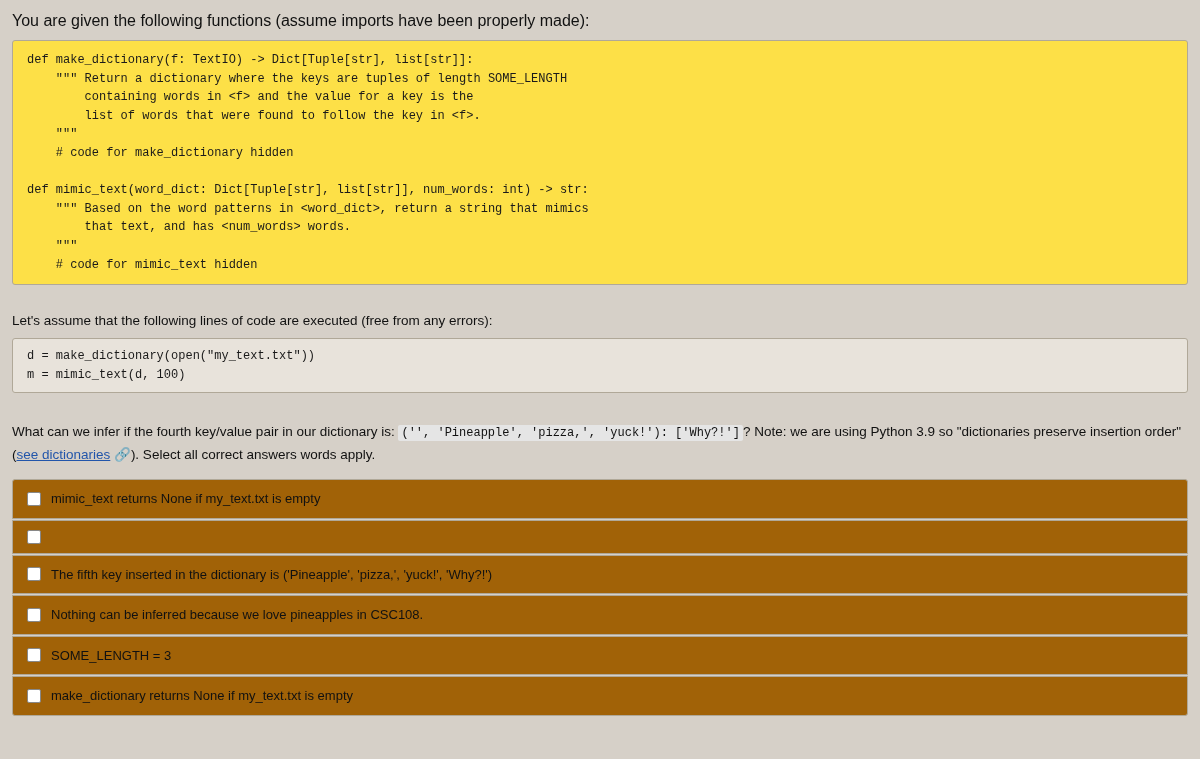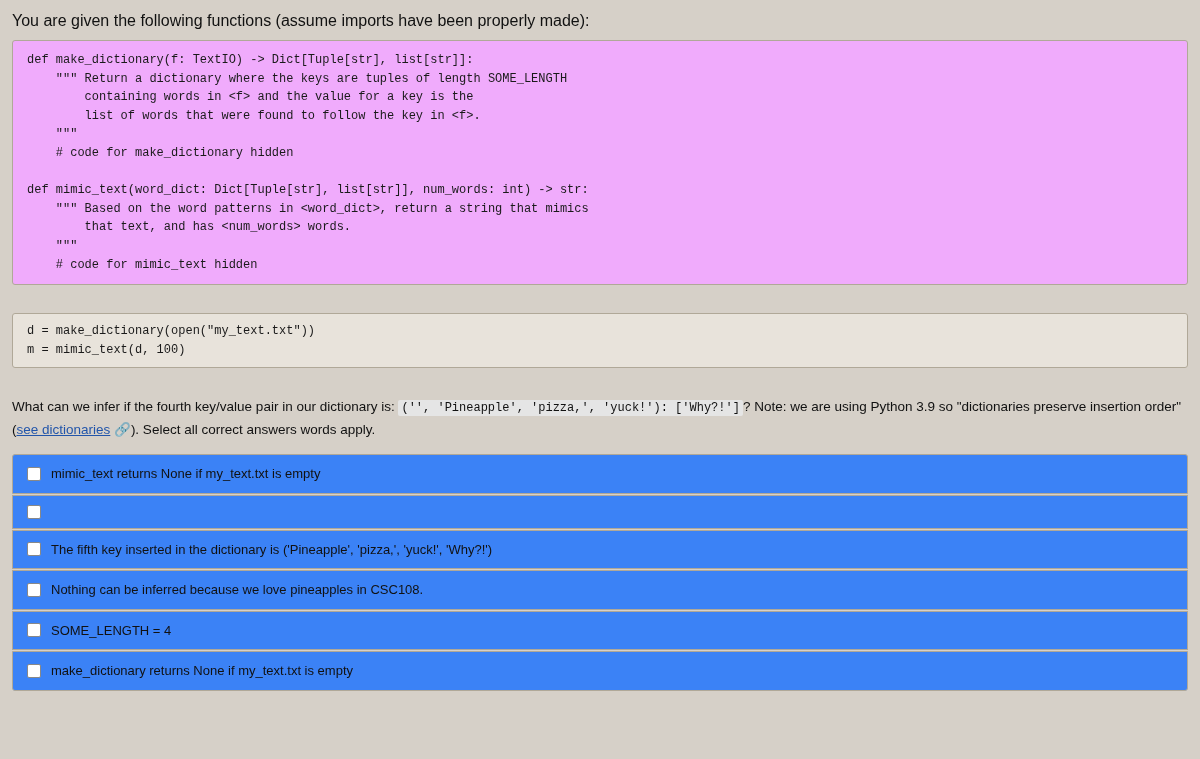--- a/index.html
+++ b/index.html
@@ -15,21 +15,21 @@
       background: #d6d0c8;
       max-width: 1176px;
       margin: 0 auto;
     }
     .intro-text {
       font-size: 16px;
       margin-bottom: 10px;
       color: #111;
     }
     .code-block {
-      background: #f0abfc;
+      background: #fde047;
       border: 1px solid #b0a898;
       border-radius: 3px;
       padding: 10px 14px;
       font-family: 'Courier New', Courier, monospace;
       font-size: 12px;
       line-height: 1.55;
       color: #1a1a1a;
       margin-bottom: 14px;
       white-space: pre;
     }
@@ -72,21 +72,21 @@
       cursor: pointer;
     }
     .answers-container {
       display: flex;
       flex-direction: column;
       gap: 0;
     }
     .answer-option {
       display: flex;
       align-items: center;
-      background: #3b82f6;
+      background: #a16207;
       border: 1px solid #b0a898;
       padding: 9px 14px;
       margin-bottom: 1px;
       font-size: 13px;
       color: #111;
       cursor: pointer;
       line-height: 1.5;
     }
     .answer-option:first-child {
       border-radius: 3px 3px 0 0;
@@ -123,20 +123,21 @@
     # code for make_dictionary hidden
 
 def mimic_text(word_dict: Dict[Tuple[str], list[str]], num_words: int) -&gt; str:
     """ Based on the word patterns in &lt;word_dict&gt;, return a string that mimics
         that text, and has &lt;num_words&gt; words.
     """
     # code for mimic_text hidden</div>
 
   <div class="section-gap"></div>
 
+  <p class="assume-text">Let's assume that the following lines of code are executed (free from any errors):</p>
 
   <div class="small-code-block">d = make_dictionary(open("my_text.txt"))
 m = mimic_text(d, 100)</div>
 
   <div class="section-gap"></div>
 
   <p class="question-text">
     <span>What can we infer if the fourth key/value pair in our dictionary is: </span><span class="code-inline">('', 'Pineapple', 'pizza,', 'yuck!'): ['Why?!']</span><span>? Note: we are using Python 3.9 so "dictionaries preserve insertion order" (</span><span class="link">see dictionaries</span><span> 🔗</span><span>). Select all correct answers words apply.</span>
   </p>
 
@@ -154,25 +155,25 @@
     <label class="answer-option">
       <span class="answer-checkbox"></span>
       <span class="answer-label">The fifth key inserted in the dictionary is ('Pineapple', 'pizza,', 'yuck!', 'Why?!')</span>
     </label>
 
     <label class="answer-option">
       <span class="answer-checkbox"></span>
       <span class="answer-label">Nothing can be inferred because we love pineapples in CSC108.</span>
     </label>
 
-
     <label class="answer-option">
       <span class="answer-checkbox"></span>
-      <span class="answer-label">SOME_LENGTH = 4</span>
+      <span class="answer-label">SOME_LENGTH = 3</span>
     </label>
+
 
     <label class="answer-option">
       <span class="answer-checkbox"></span>
       <span class="answer-label">make_dictionary returns None if my_text.txt is empty</span>
     </label>
 
   </div>
 
 </div>
 

